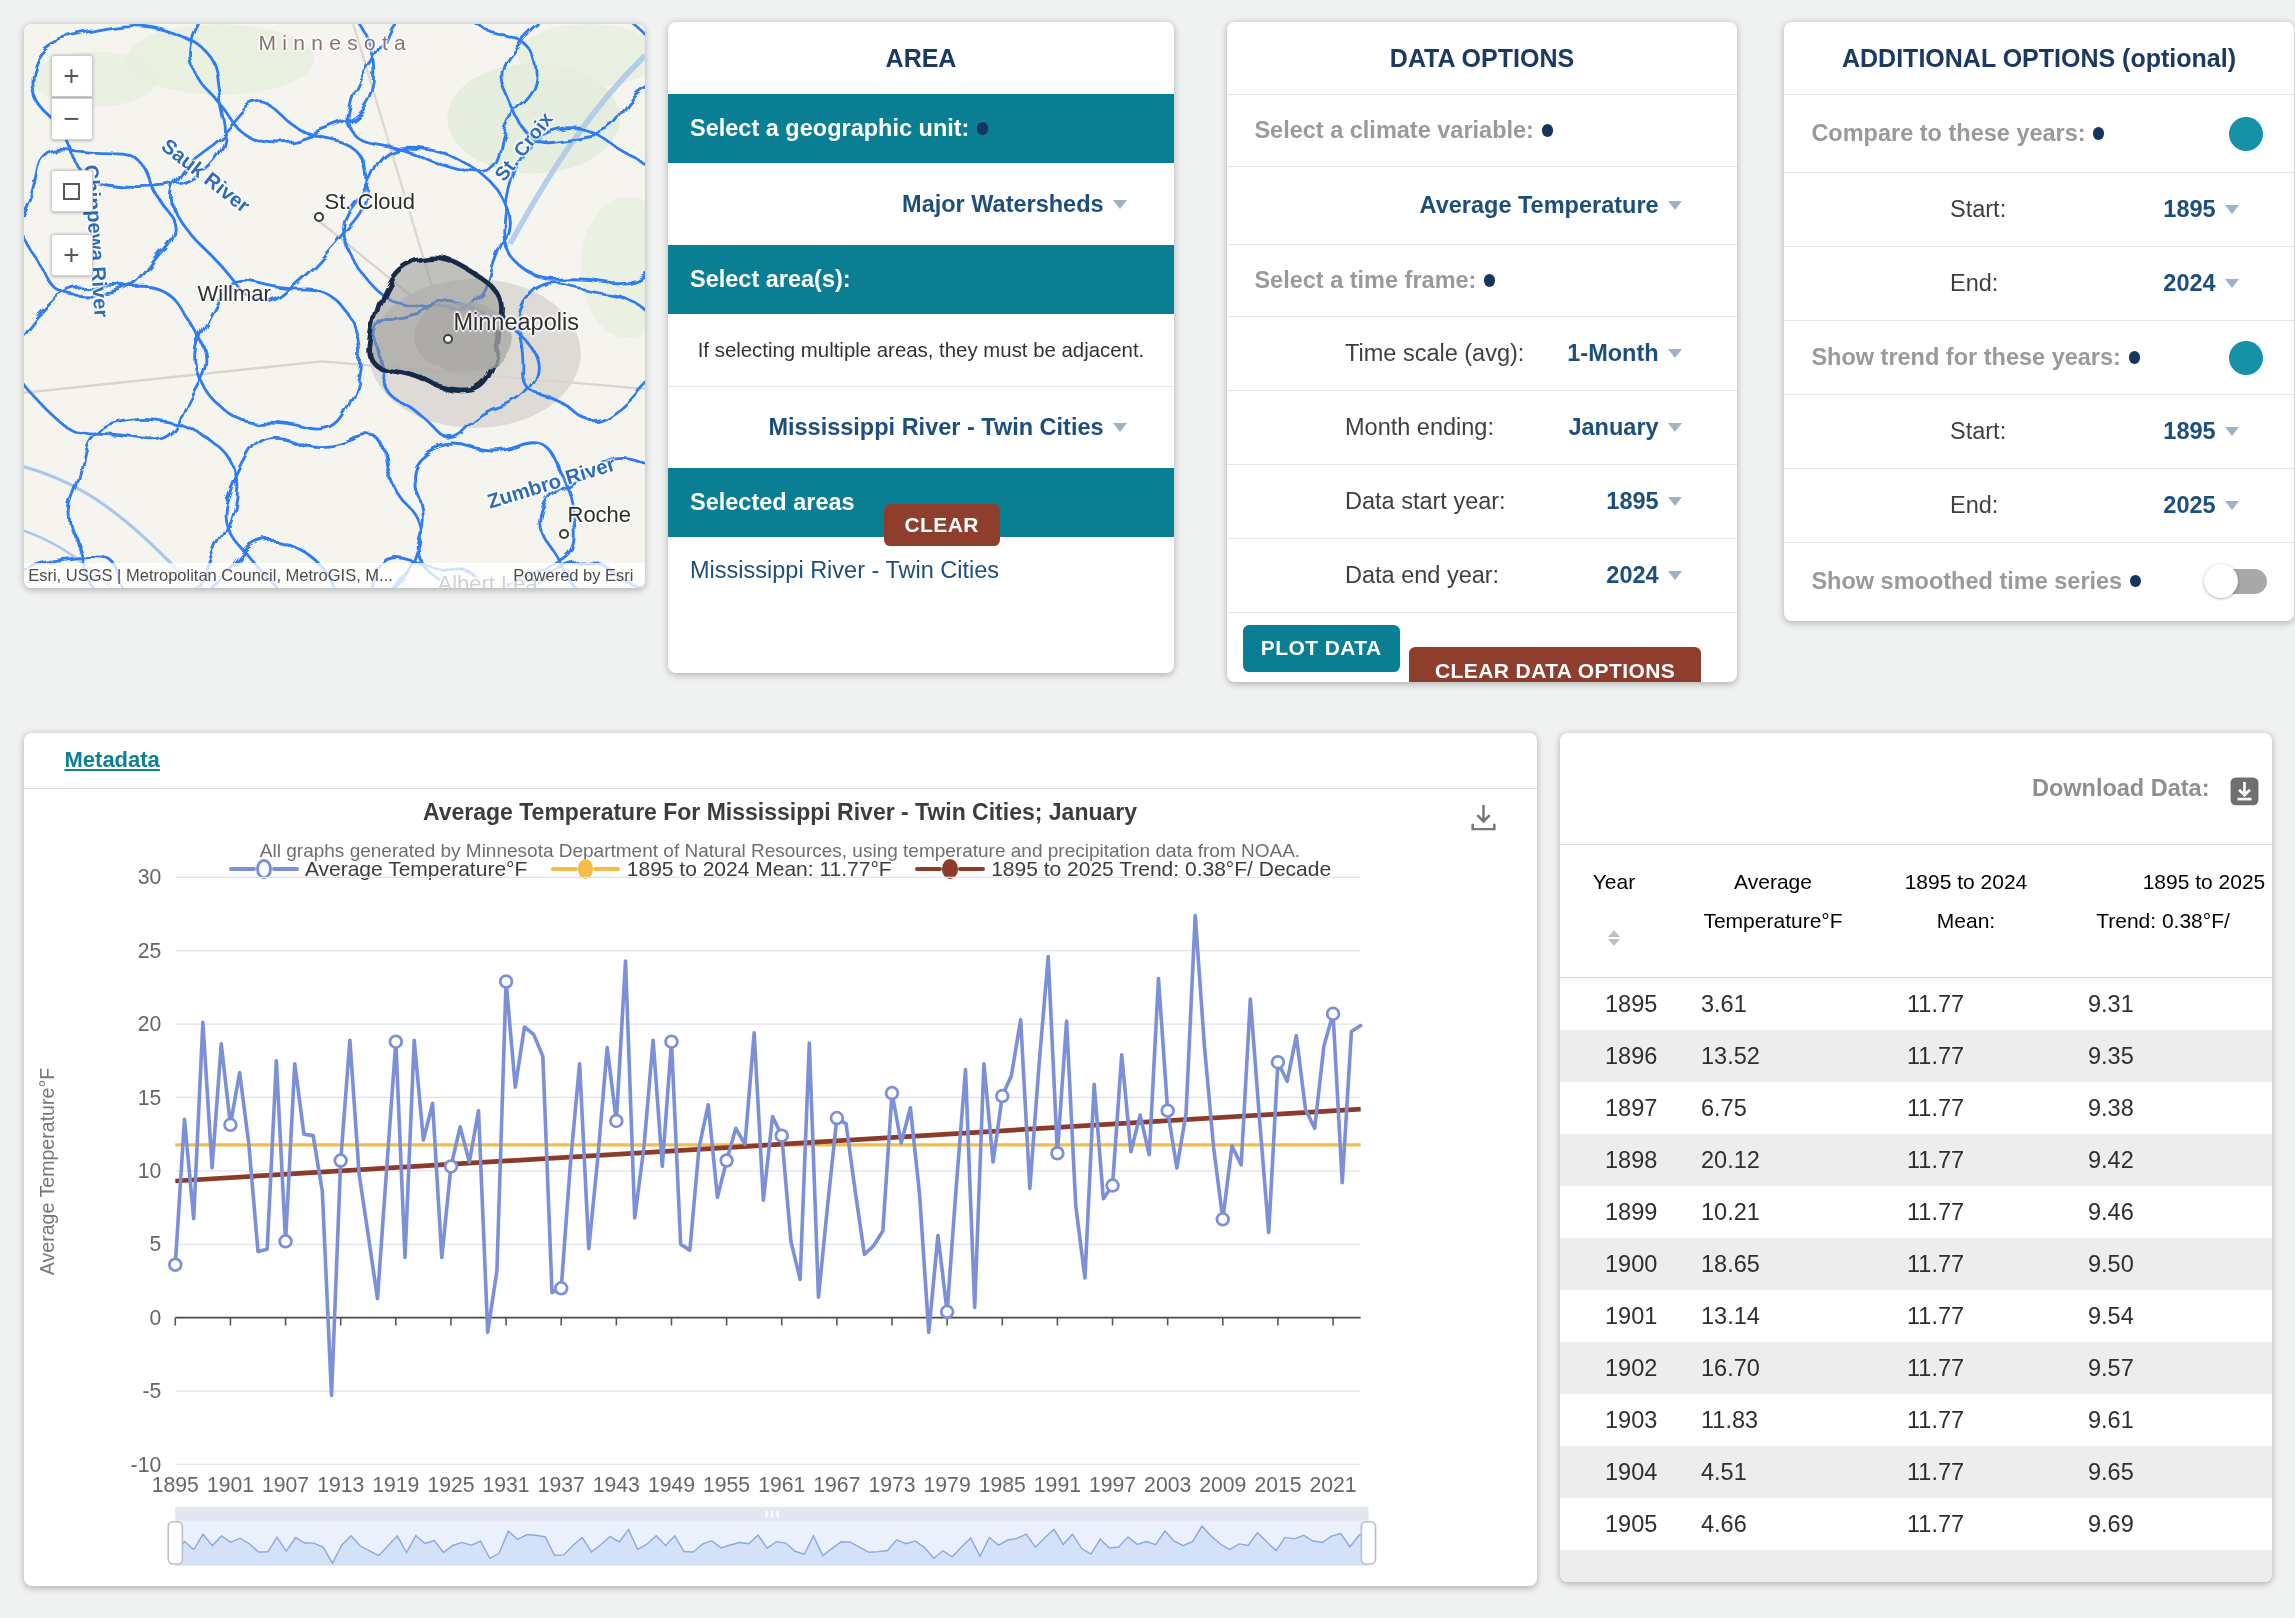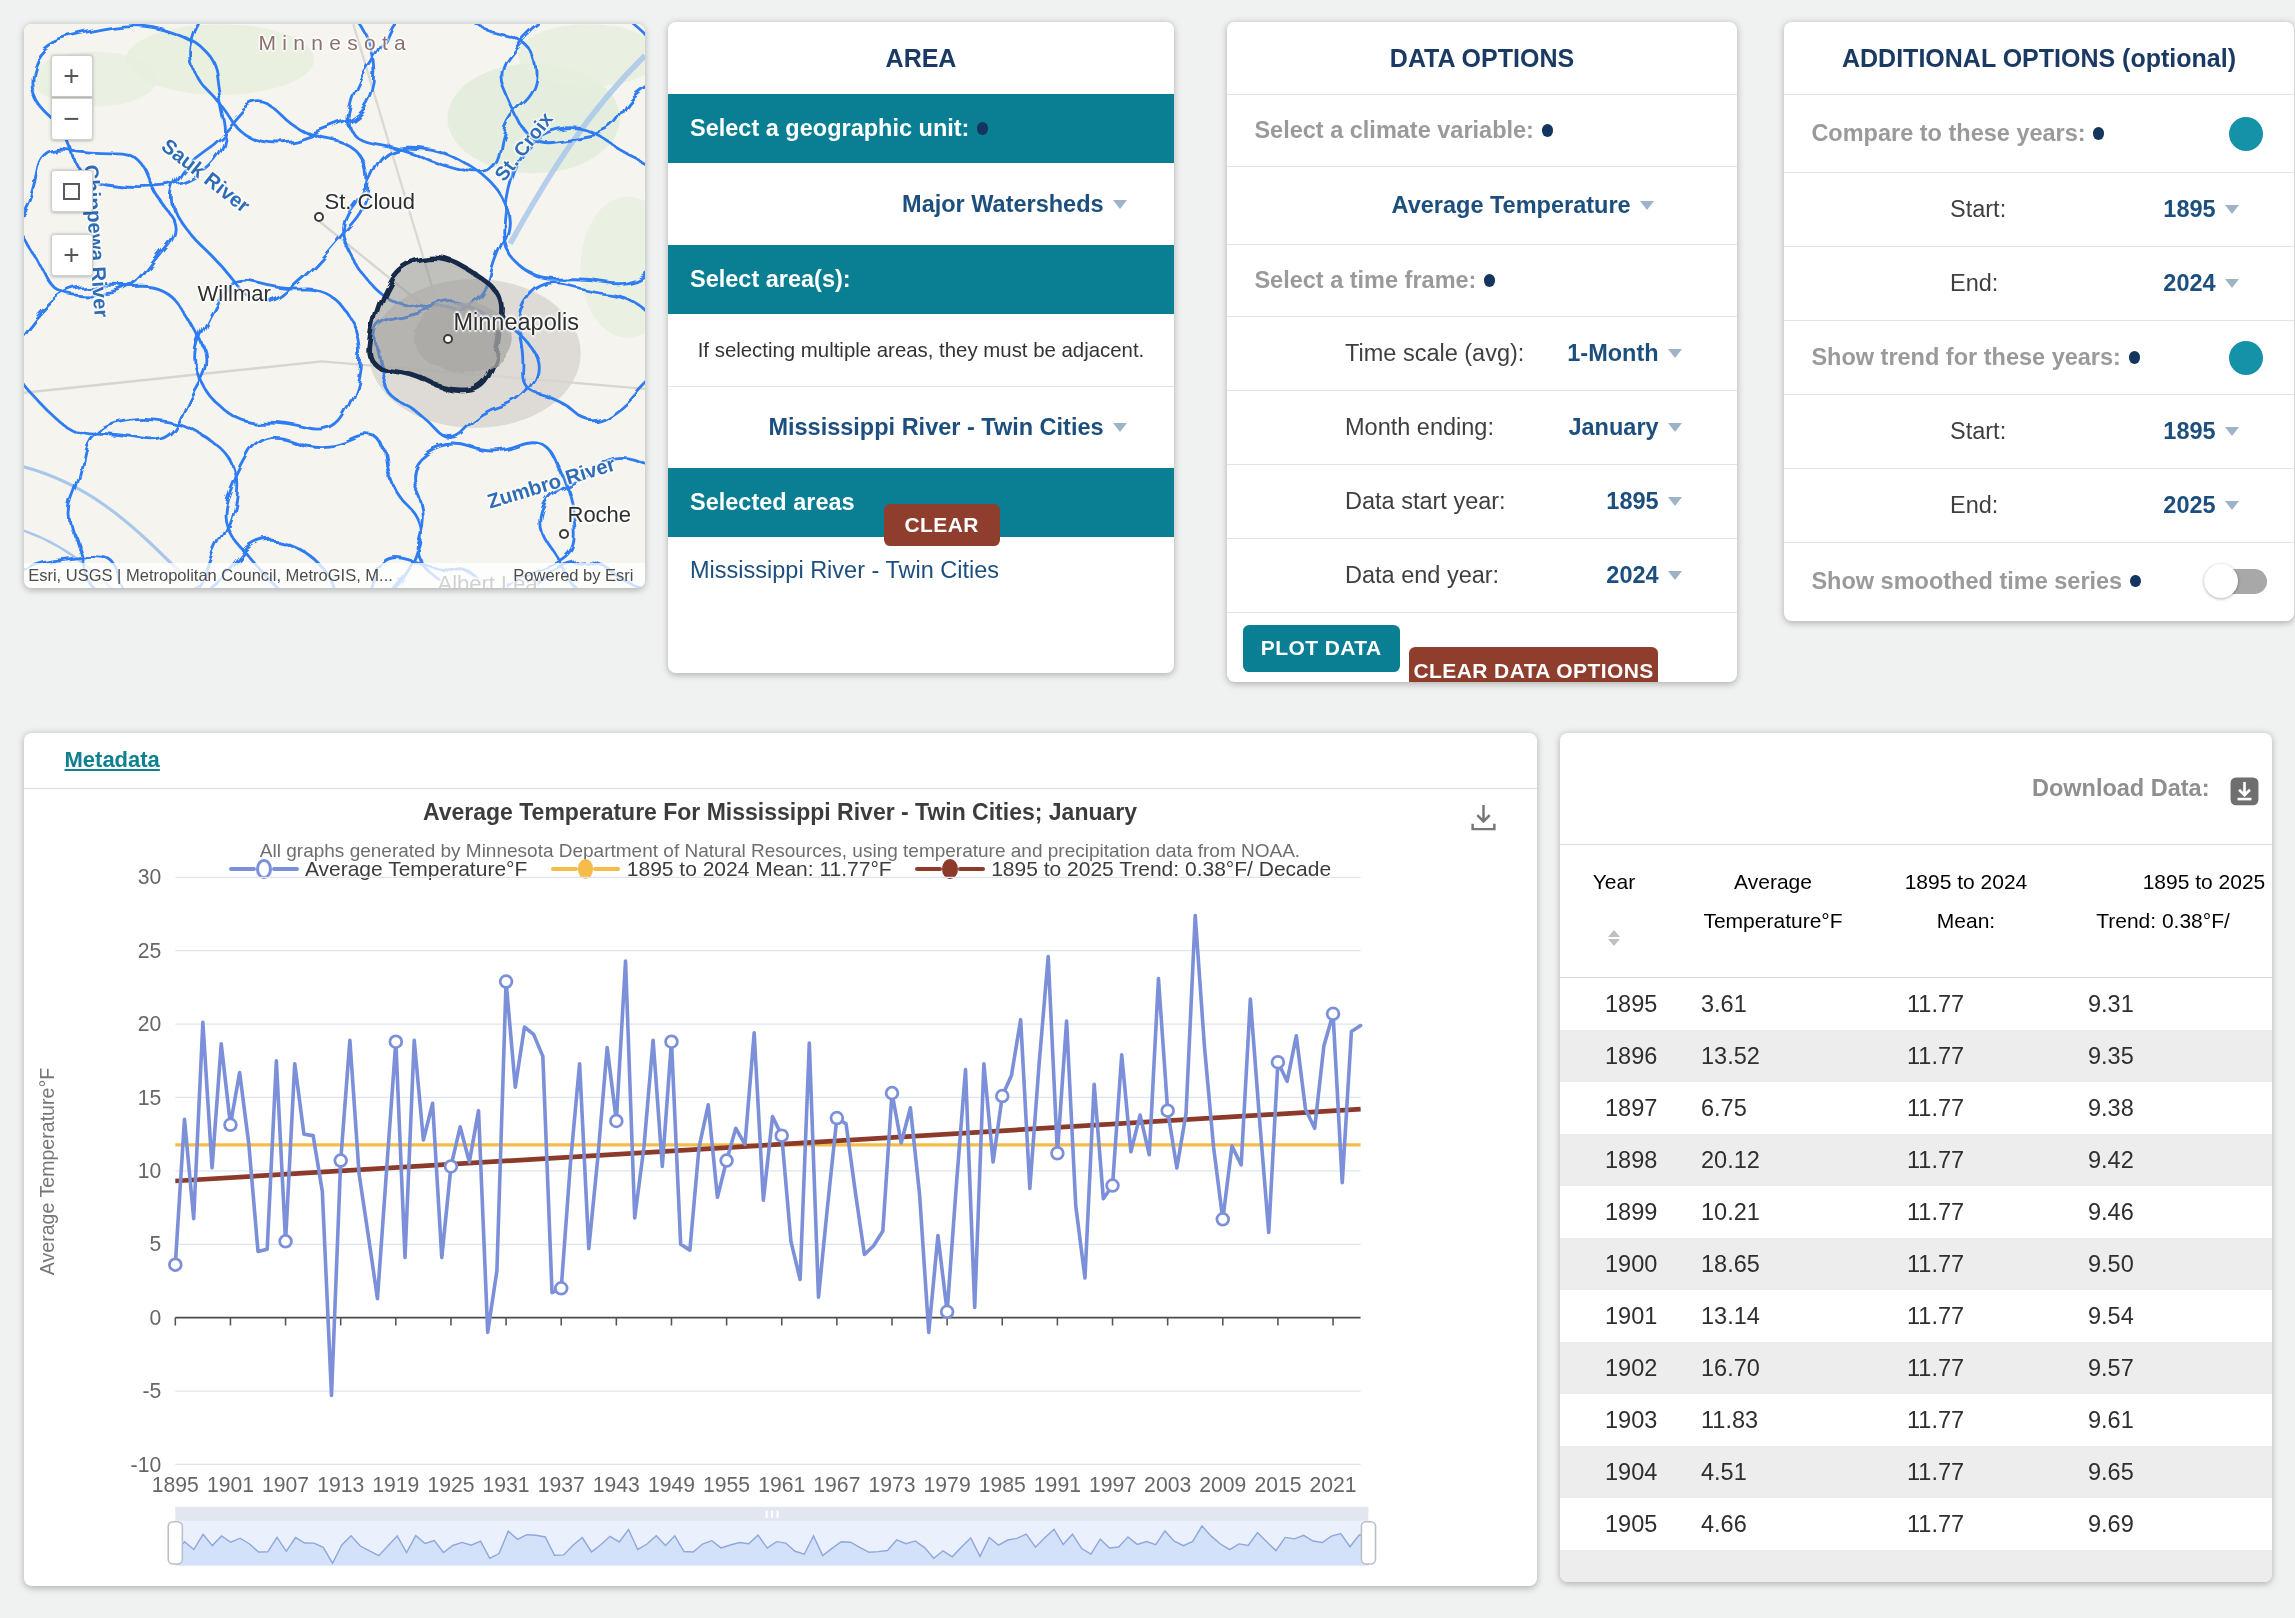--- a/index.html
+++ b/index.html
@@ -41,21 +41,21 @@
 
   #area-card { left:668px; top:22px; width:506px; height:651px; }
   #data-card { left:1227px; top:22px; width:510px; height:660px; }
   #addl-card { left:1784px; top:22px; width:510px; height:599px; }
   .note-row { display:flex; align-items:center; justify-content:center; font-size:20.4px; color:#333; height:72px; }
   #selected-bar { justify-content:flex-start; gap:29px; }
   #clear-area-btn { width:116px; height:42px; }
   #selected-item { padding:20.4px 0 0 22px; font-size:23.5px; color:#1d4f7e; }
   #buttons-row { display:flex; align-items:center; gap:9.4px; padding-left:15.7px; height:71px; }
   #plot-btn { width:157px; }
-  #clear-data-btn { width:249px; }
+  #clear-data-btn { width:292px; }
 
   
   #chart-card { left:23.5px; top:733px; width:1513px; height:853px; }
   #metadata-link { position:absolute; left:41px; top:14px; font-size:22px; font-weight:bold; color:#0e8091; text-decoration:underline; }
   #chart-divider { position:absolute; left:0; top:55px; width:100%; border-top:1.6px solid #dcdcdc; }
   #chart-title { position:absolute; left:0; top:66px; width:100%; text-align:center; font-size:23px; font-weight:bold; color:#3c3c3c; }
   #chart-subtitle { position:absolute; left:0; top:107px; width:100%; text-align:center; font-size:19px; color:#6e6e6e; }
   #chart-dl { position:absolute; right:38px; top:69px; }
   #legend { position:absolute; left:0; top:124px; width:100%; display:flex; justify-content:center; gap:23.5px; align-items:center; }
   .leg-item { display:flex; align-items:center; gap:0; }
@@ -184,21 +184,21 @@
   </div>
   <div id="selected-item">Mississippi River - Twin Cities</div>
 </div>
 
 <div class="card" id="data-card">
   <div class="panel-title">DATA OPTIONS</div>
   <div class="label-row rowline" style="height:72px;">
     <span class="gray-label">Select a climate variable:</span>
       <span class="info-dot"></span>
   </div>
-  <div class="dropdown-row rowline" style="height:78px; padding-right:83px;">
+  <div class="dropdown-row rowline" style="height:78px; padding-right:55px;">
     <span class="navy-val">Average Temperature</span>
       <span class="caret"></span>
   </div>
   <div class="label-row rowline" style="height:72px;">
     <span class="gray-label">Select a time frame:</span>
       <span class="info-dot"></span>
   </div>
   <div class="field-row rowline">
     <span class="dark-label lab">Time scale (avg):</span>
     <span class="val">

